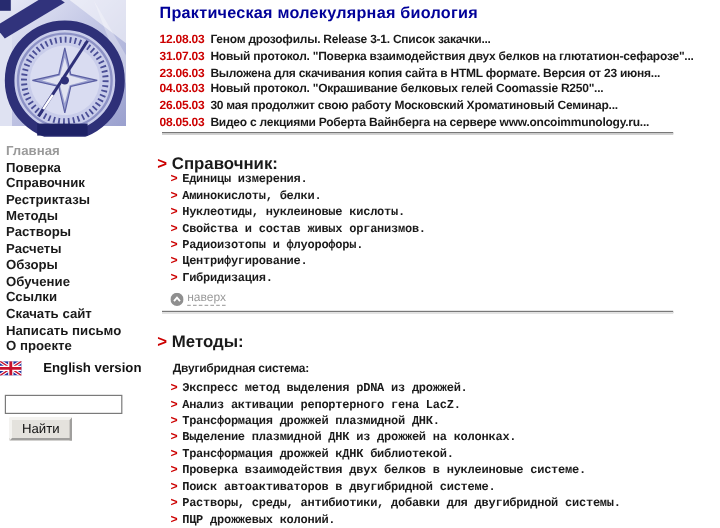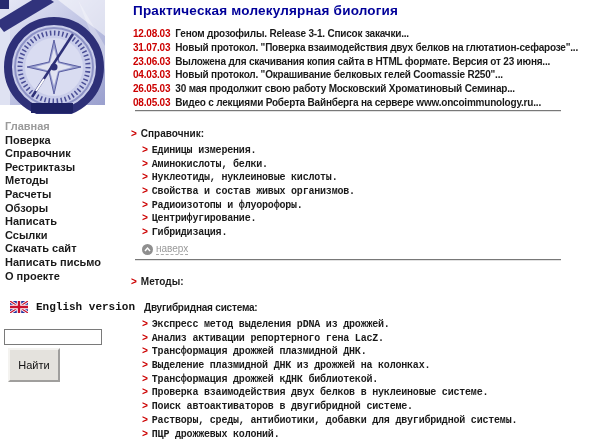--- a/index.html
+++ b/index.html
@@ -27,21 +27,21 @@
               letter-spacing:-0.2px; white-space:nowrap; }
   .news-date { color:#cc0000; margin-right:5px; }
   .news-text { color:#1a1a1a; cursor:pointer; }
 
   
   .hr { height:2px; background:#787878; border-bottom:1px solid #e2e2e2; }
   #hr1 { left:135px; top:110px; width:426px; }
   #hr2 { left:135px; top:259px; width:426px; }
 
   
-  .sec-head { font-size:10px; font-weight:bold; color:#1a1a1a; white-space:nowrap; cursor:pointer; }
+  .sec-head { font-size:14px; font-weight:bold; color:#1a1a1a; white-space:nowrap; cursor:pointer; }
   #sprav-head  { left:131px; top:128px; }
   #metody-head { left:131px; top:276px; }
   .arrow { color:#cc0000; font-weight:bold; margin-right:4px; }
 
   #sprav-list  { left:142px; top:144px; }
   #metody-list { left:142px; top:318px; }
   .list-row { height:13.7px; line-height:13.7px; font-size:10px; font-weight:bold;
               letter-spacing:-0.2px; white-space:nowrap; color:#1a1a1a; cursor:pointer;font-family:Liberation Mono, monospace; }
 
   #metody-sub { left:144px; top:302px; font-size:10px; font-weight:bold;
@@ -52,27 +52,27 @@
            font-size:10px; color:#9a9a9a; cursor:pointer;padding-left:12px; }
   #totop .lbl { border-bottom:1px dashed #aaaaaa; }
 
   
   #sidebar { left:5px; top:120px; }
   .side-row { height:13.6px; line-height:13.6px; font-size:11px; font-weight:bold;
               color:#1a1a1a; white-space:nowrap; cursor:pointer; }
   .side-row.current { color:#9a9a9a; cursor:default; }
 
   
-  #english { left:10px; top:301px; display:flex; align-items:center; gap:8px;
-             font-size:11px; font-weight:bold; color:#111111; cursor:pointer;font-family:Liberation Mono, monospace; }
+  #english { left:0; top:301px; display:flex; align-items:center; gap:18px;
+             font-size:11px; font-weight:bold; color:#111111; cursor:pointer; }
   #search-input { left:4px; top:329px; width:98px; height:16px;
                   border:1px solid #7a7a7a; background:#ffffff;
                   font-size:11px; padding:1px 3px;
                   font-family:"Liberation Sans", sans-serif; }
-  #search-button { left:8px; top:348px; width:52px; height:34px;
+  #search-button { left:8px; top:348px; width:52px; height:19px;
                    background:#e4e2dd; border:2px outset #f4f3f0;
                    font-size:11px; color:#111111; cursor:pointer;
                    font-family:"Liberation Sans", sans-serif; }
 </style>
 </head>
 <body>
 
 <div class="abs" id="compass">
   <svg width="110" height="114" viewBox="0 0 110 114">
     <defs>
@@ -164,23 +164,24 @@
   <div class="list-row"><span class="arrow">&gt;</span><span>Растворы, среды, антибиотики, добавки для двугибридной системы.</span></div>
   <div class="list-row"><span class="arrow">&gt;</span><span>ПЦР дрожжевых колоний.</span></div>
 </div>
 
 <div class="abs" id="sidebar">
   <div class="side-row current">Главная</div>
   <div class="side-row">Поверка</div>
   <div class="side-row">Справочник</div>
   <div class="side-row">Рестриктазы</div>
   <div class="side-row">Методы</div>
+  <div class="side-row">Растворы</div>
   <div class="side-row">Расчеты</div>
   <div class="side-row">Обзоры</div>
-  <div class="side-row">Написать</div>
+  <div class="side-row">Обучение</div>
   <div class="side-row">Ссылки</div>
   <div class="side-row">Скачать сайт</div>
   <div class="side-row">Написать письмо</div>
   <div class="side-row">О проекте</div>
 </div>
 
 <div class="abs" id="english">
   <svg width="18" height="12" viewBox="0 0 18 12">
     <rect width="18" height="12" fill="#26339f"></rect>
     <path d="M0,0 L18,12 M18,0 L0,12" stroke="#ffffff" stroke-width="3"></path>

